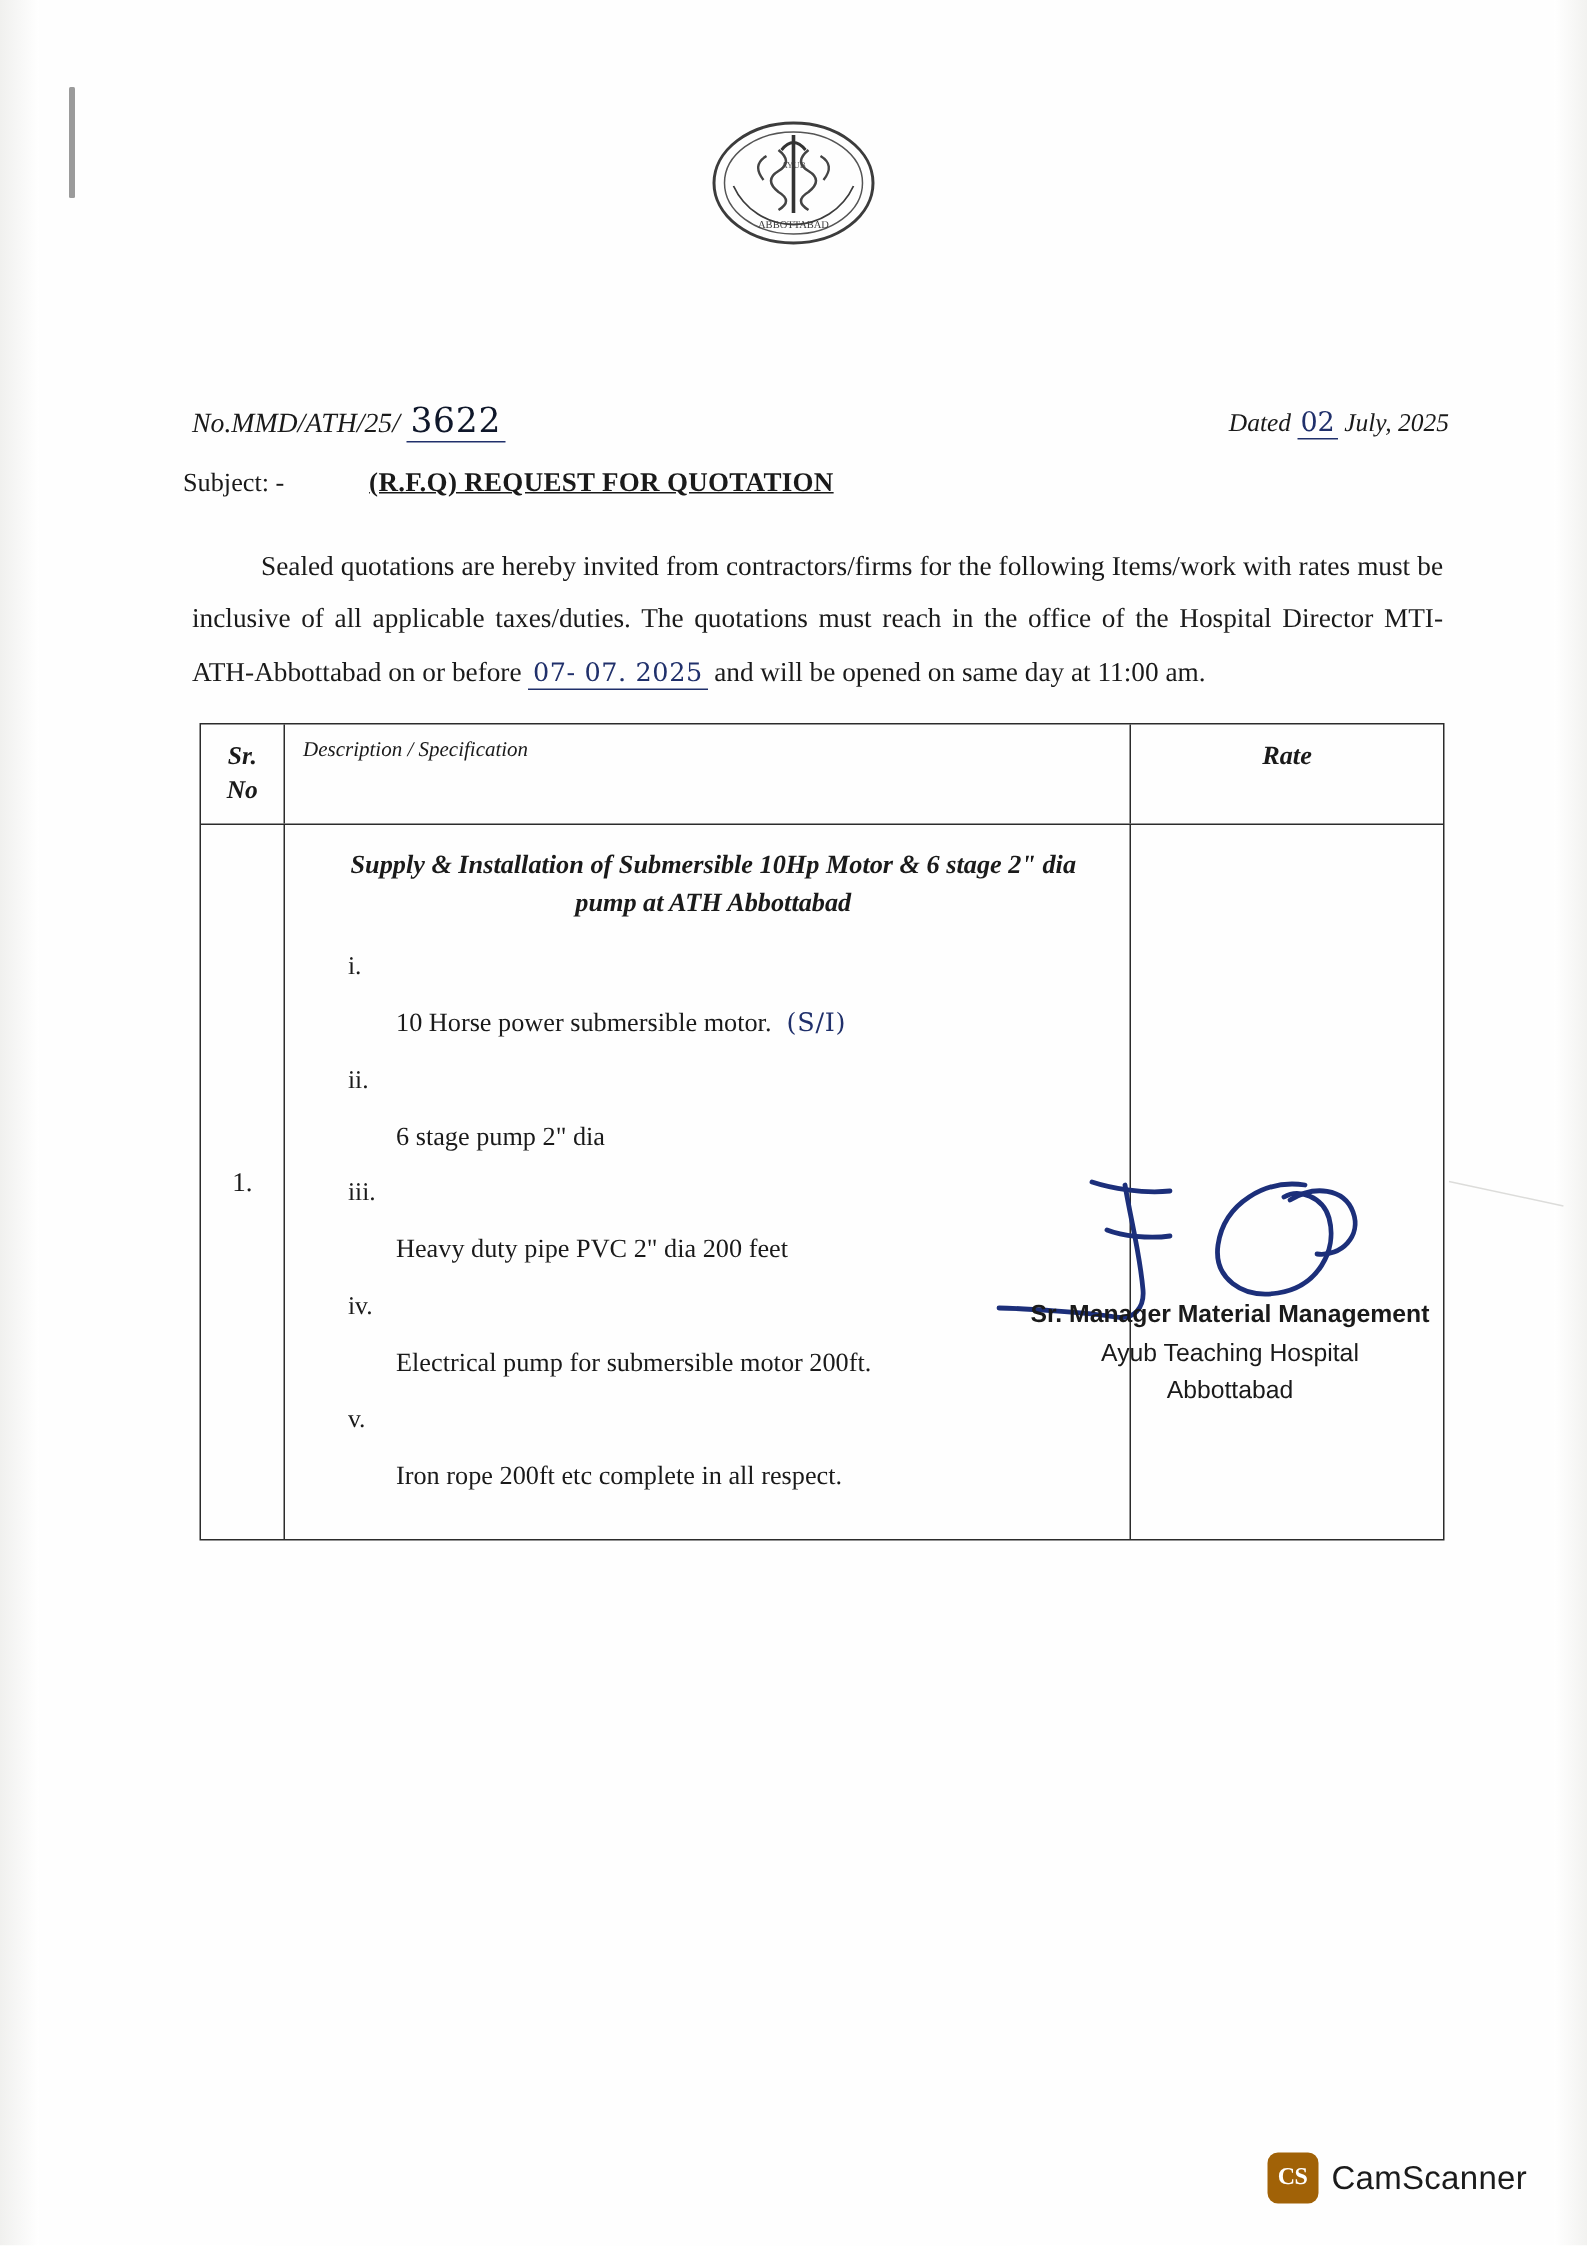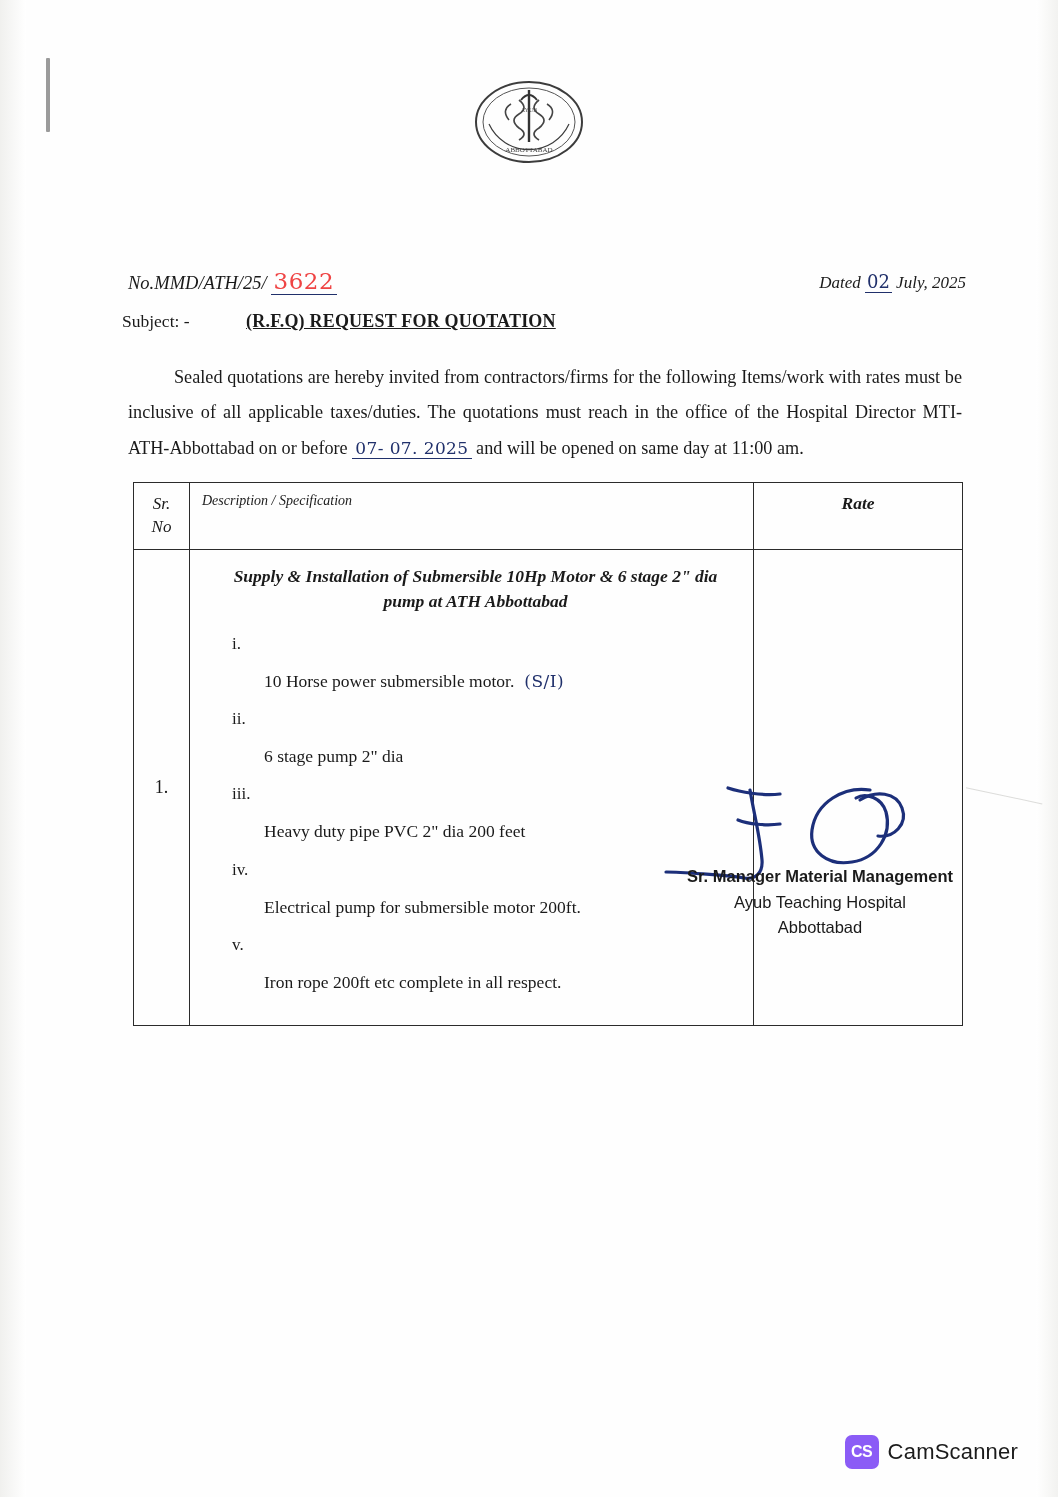--- a/index.html
+++ b/index.html
@@ -92,21 +92,21 @@
   .ref-no {
     position: absolute;
     left: 0;
     top: 0;
     font-style: italic;
     font-size: 18.5px;
   }
   .ref-handwritten {
     font-family: "DejaVu Serif", serif;
     font-style: normal;
-    color: #ef4444;
+    color: #0f172a;
     font-size: 23px;
     letter-spacing: .5px;
     border-bottom: 1.6px solid #20306b;
     padding: 0 3px;
     margin-left: 4px;
   }
   .date-block {
     position: absolute;
     right: 0;
     top: 3px;
@@ -173,21 +173,21 @@
     border-bottom: 1.6px solid #2b2b2b;
   }
   .col-sr {
     width: 56px;
     flex: 0 0 56px;
     border-right: 1.6px solid #2b2b2b;
     box-sizing: border-box;
     padding: 10px 4px;
     text-align: center;
     font-style: italic;
-    font-weight: normal;
+    font-weight: bold;
     font-size: 17px;
     line-height: 1.35;
   }
   .col-desc {
     flex: 1 1 auto;
     border-right: 1.6px solid #2b2b2b;
     box-sizing: border-box;
     padding: 10px 12px;
     font-style: italic;
     font-weight: normal;
@@ -294,24 +294,24 @@
     position: absolute;
     right: 40px;
     bottom: 28px;
     display: flex;
     align-items: center;
     gap: 9px;
   }
   .cs-badge {
     width: 34px;
     height: 34px;
-    background: #8b5cf6;
+    background: #a16207;
     border-radius: 7px;
     color: #ffffff;
-    font-family: Liberation Sans, sans-serif;
+    font-family: Liberation Serif, serif;
     font-weight: bold;
     font-size: 16px;
     display: flex;
     align-items: center;
     justify-content: center;
     letter-spacing: -.5px;
   }
   .cs-text {
     font-family: "Liberation Sans", sans-serif;
     font-size: 22px;

